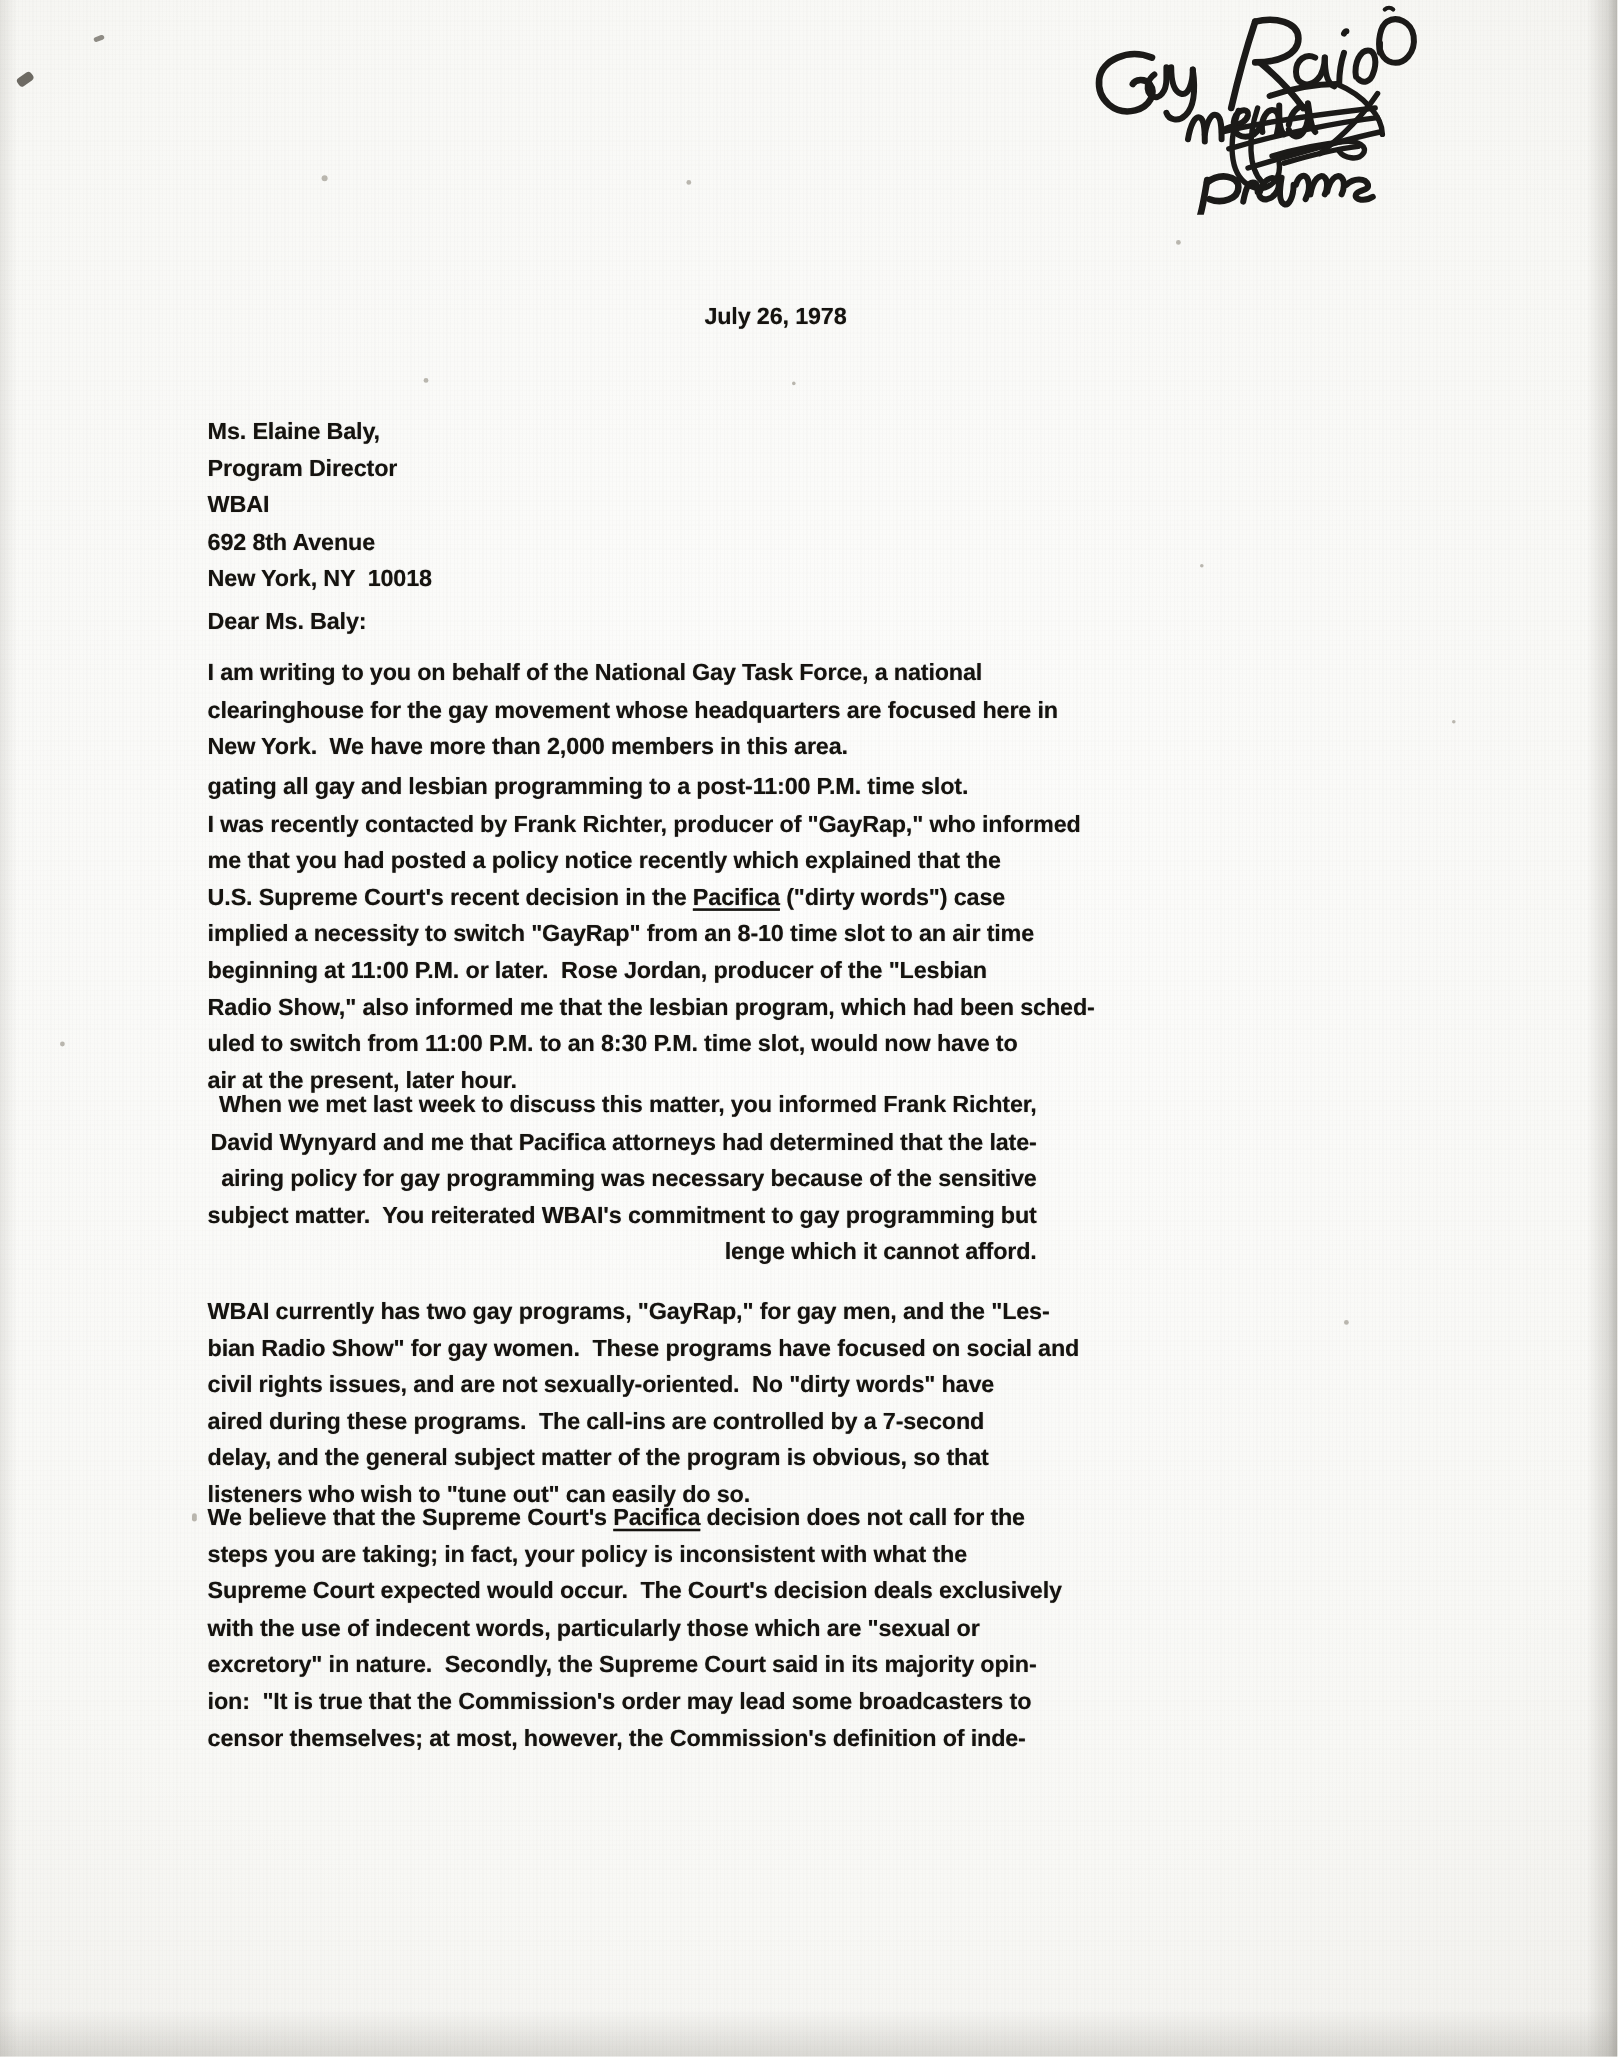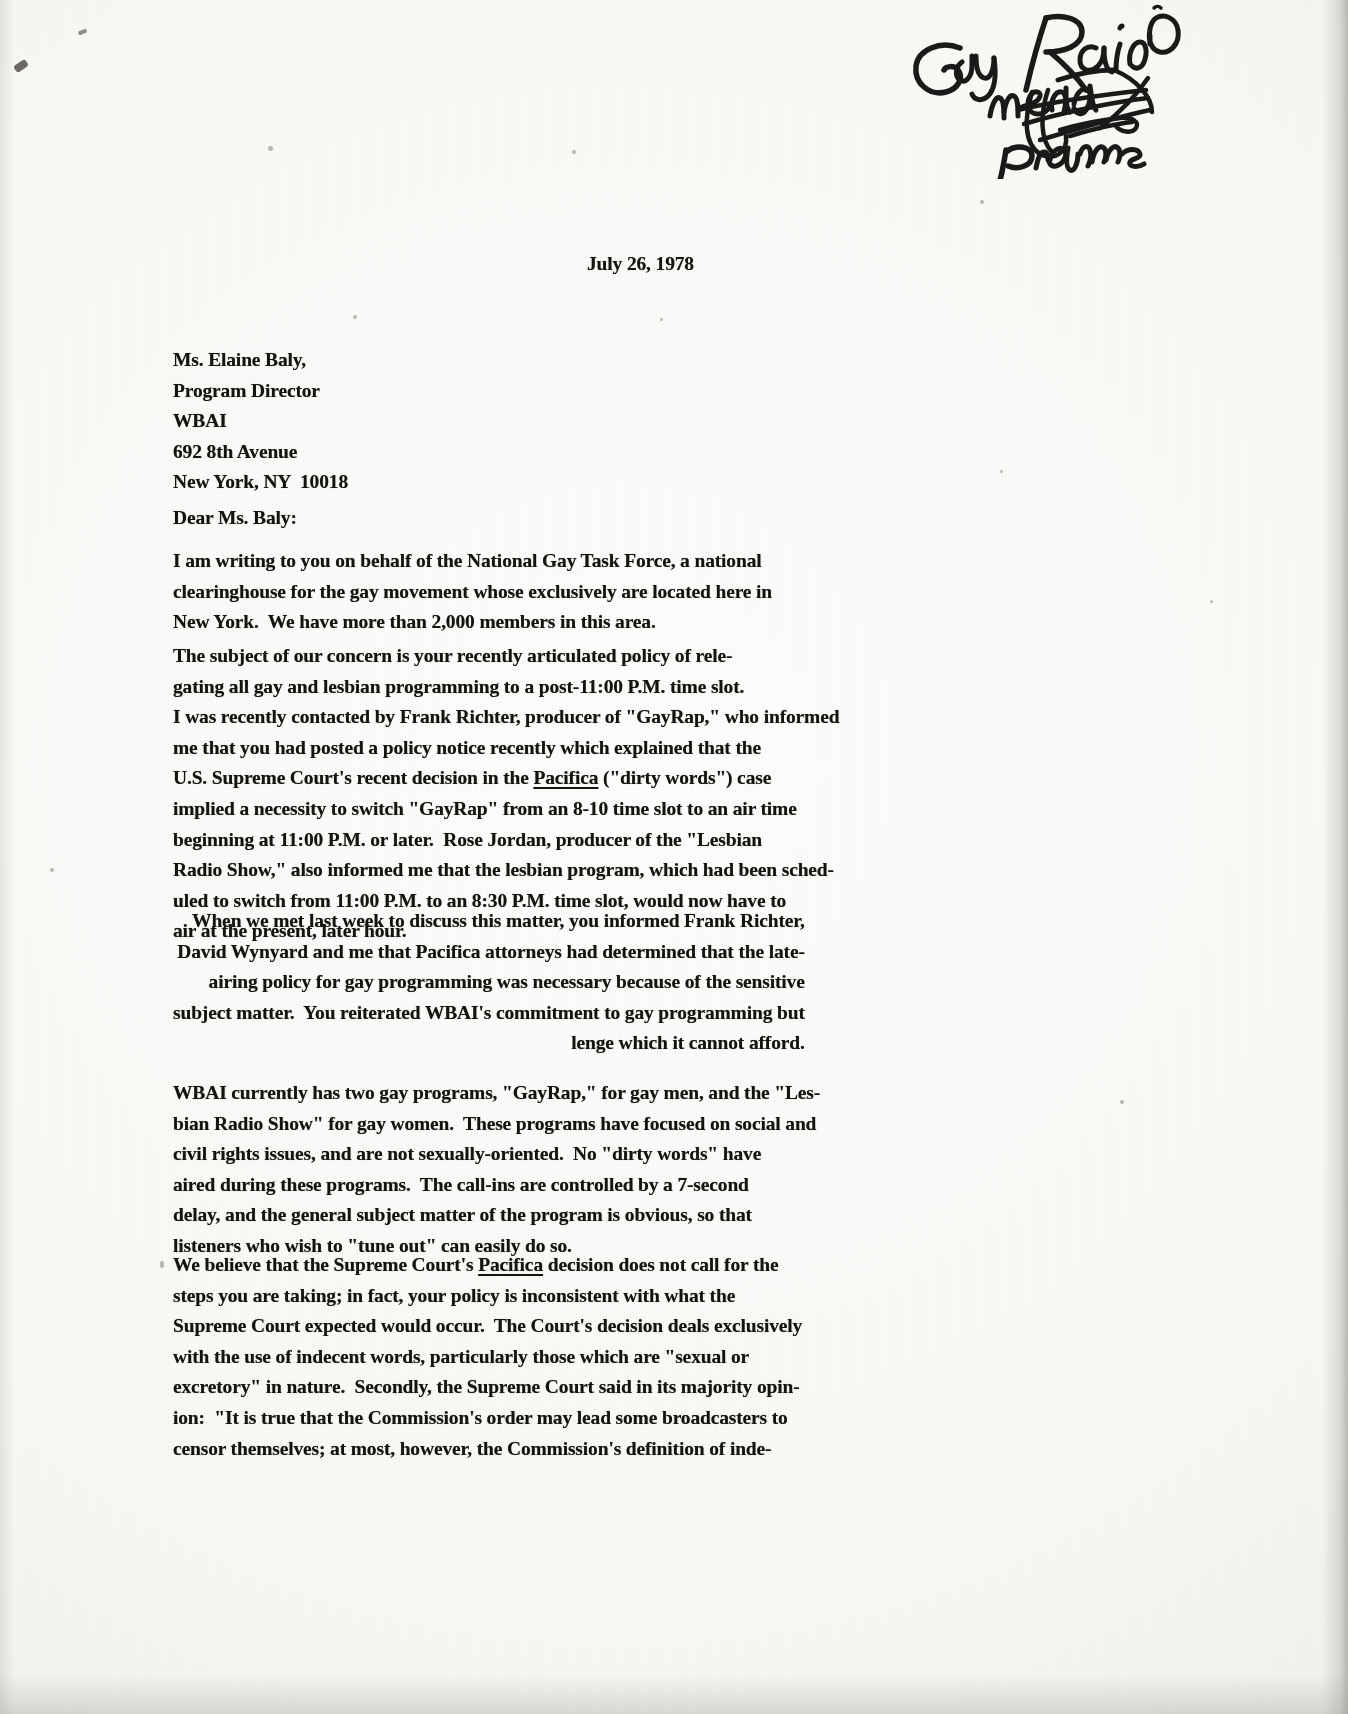--- a/index.html
+++ b/index.html
@@ -63,21 +63,21 @@
     position: absolute;
     background: #b9b6ae;
     border-radius: 50%;
     pointer-events: none;
   }
   .block { position: absolute; }
   .block .line {
     display: block;
     white-space: pre;
     color: #15130f;
-    font-family: Liberation Serif, serif;
+    font-family: Liberation Sans, sans-serif;
     font-size: 19.5px;
     font-weight: 700;
     letter-spacing: -0.15px;
     line-height: 30.6px;
     text-shadow: 0 0 .7px rgba(22,20,16,.5);
   }
   u.cite {
     text-decoration: underline;
     text-underline-offset: 3px;
     text-decoration-thickness: 2px;
@@ -183,26 +183,25 @@
     <span class="line">692 8th Avenue</span>
     <span class="line">New York, NY  10018</span>
   </div>
 
   <div class="block" id="salut">
     <span class="line">Dear Ms. Baly:</span>
   </div>
 
   <div class="block" id="p1">
     <span class="line">I am writing to you on behalf of the National Gay Task Force, a national</span>
-    <span class="line">clearinghouse for the gay movement whose exclusively are located here in</span>
+    <span class="line">clearinghouse for the gay movement whose headquarters are focused here in</span>
     <span class="line">New York.  We have more than 2,000 members in this area.</span>
   </div>
 
   <div class="block" id="p2">
-    <span class="line">The subject of our concern is your recently articulated policy of rele-</span>
     <span class="line">gating all gay and lesbian programming to a post-11:00 P.M. time slot.</span>
     <span class="line">I was recently contacted by Frank Richter, producer of "GayRap," who informed</span>
     <span class="line">me that you had posted a policy notice recently which explained that the</span>
     <span class="line"><span>U.S. Supreme Court's recent decision in the </span><u class="cite">Pacifica</u><span> ("dirty words") case</span></span>
     <span class="line">implied a necessity to switch "GayRap" from an 8-10 time slot to an air time</span>
     <span class="line">beginning at 11:00 P.M. or later.  Rose Jordan, producer of the "Lesbian</span>
     <span class="line">Radio Show," also informed me that the lesbian program, which had been sched-</span>
     <span class="line">uled to switch from 11:00 P.M. to an 8:30 P.M. time slot, would now have to</span>
     <span class="line">air at the present, later hour.</span>
   </div>

